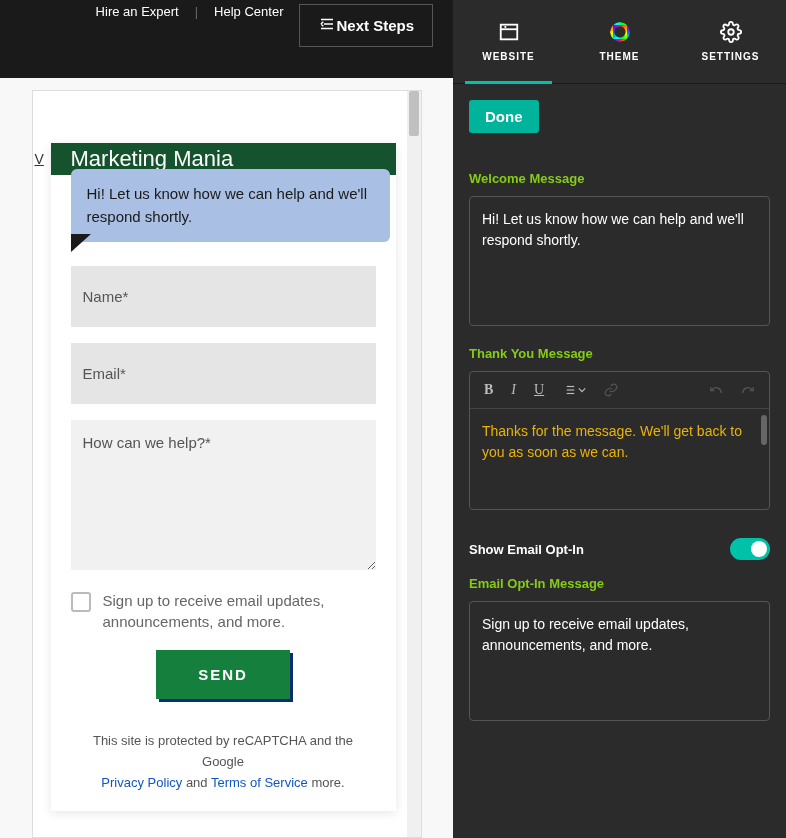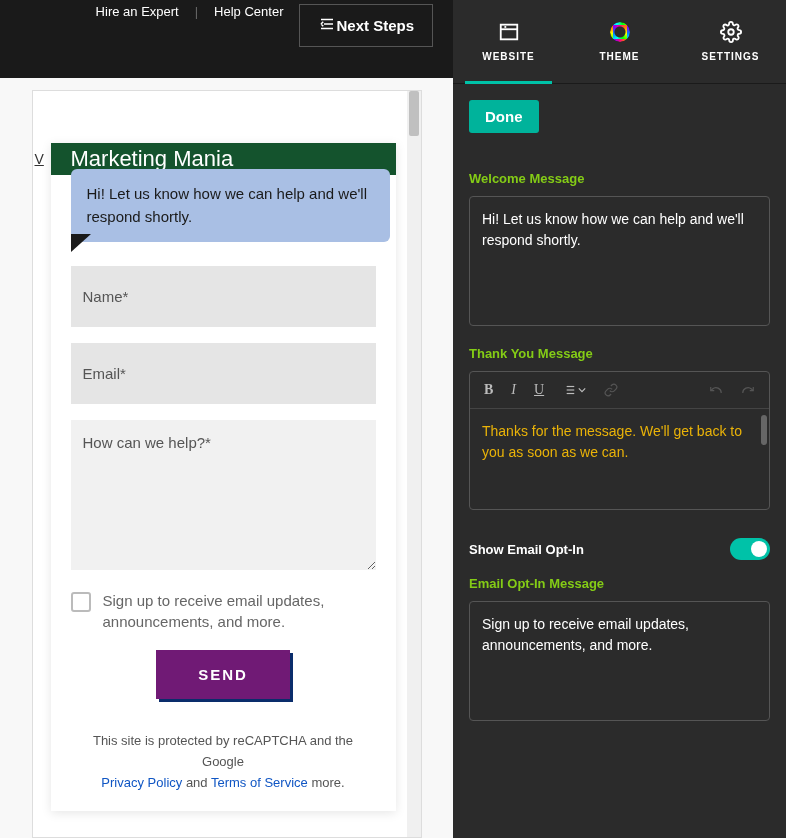--- a/index.html
+++ b/index.html
@@ -20,21 +20,21 @@
 .chat-bubble { background: #a9bfe4; color: #1a1a1a; margin: 0 6px 8px 20px; padding: 14px 16px; border-radius: 6px; font-size: 15px; line-height: 1.5; position: relative; top: -6px; }
 .bubble-tail { position: absolute; left: 20px; bottom: -4px; width: 0; height: 0; border-left: 0px solid transparent; border-right: 20px solid transparent; border-top: 18px solid #1a1a1a; }
 .chat-form { padding: 10px 20px 18px 20px; }
 .chat-input { width: 100%; background: #e5e5e5; border: none; padding: 22px 12px; font-size: 15px; margin-bottom: 16px; color: #333; }
 .chat-input::placeholder { color: #555; }
 .chat-textarea { width: 100%; background: #f1f1f1; border: none; padding: 14px 12px; font-size: 15px; min-height: 150px; resize: both; margin-bottom: 16px; color: #333; font-family: inherit; }
 .chat-textarea::placeholder { color: #555; }
 .optin-row { display: flex; align-items: flex-start; gap: 12px; margin-bottom: 18px; }
 .optin-check { width: 20px; height: 20px; border: 2px solid #bbb; border-radius: 3px; flex-shrink: 0; margin-top: 2px; cursor: pointer; }
 .optin-text { font-size: 15px; color: #666; line-height: 1.4; }
-.send-btn { display: block; margin: 0 auto; background: #701a75; color: #fff; border: none; padding: 16px 42px; font-size: 15px; font-weight: 700; letter-spacing: 2px; box-shadow: 3px 3px 0 #0a2d6b; cursor: pointer; }
+.send-btn { display: block; margin: 0 auto; background: #15803d; color: #fff; border: none; padding: 16px 42px; font-size: 15px; font-weight: 700; letter-spacing: 2px; box-shadow: 3px 3px 0 #0a2d6b; cursor: pointer; }
 .recaptcha-text { text-align: center; font-size: 13px; color: #555; margin-top: 32px; line-height: 1.6; }
 .recaptcha-text a { color: #1056c4; text-decoration: none; }
 .overflow-text { position: absolute; bottom: 0; left: 0; font-size: 15px; color: #333; padding: 2px 4px; }
 .vtext { position: absolute; left: 2px; top: 60px; color: #333; font-size: 14px; text-decoration: underline; }
 
 .right-panel { width: 333px; height: 838px; background: #2b2b2b; display: flex; flex-direction: column; }
 .rp-tabs { display: flex; border-bottom: 1px solid #1a1a1a; height: 84px; justify-content: space-between; }
 .rp-tab { flex: 1; display: flex; flex-direction: column; align-items: center; justify-content: center; gap: 8px; cursor: pointer; position: relative; padding: 12px 0; }
 .rp-tab-icon { width: 22px; height: 22px; display: flex; align-items: center; justify-content: center; }
 .rp-tab-label { color: #fff; font-size: 10px; font-weight: 700; letter-spacing: 1px; }

